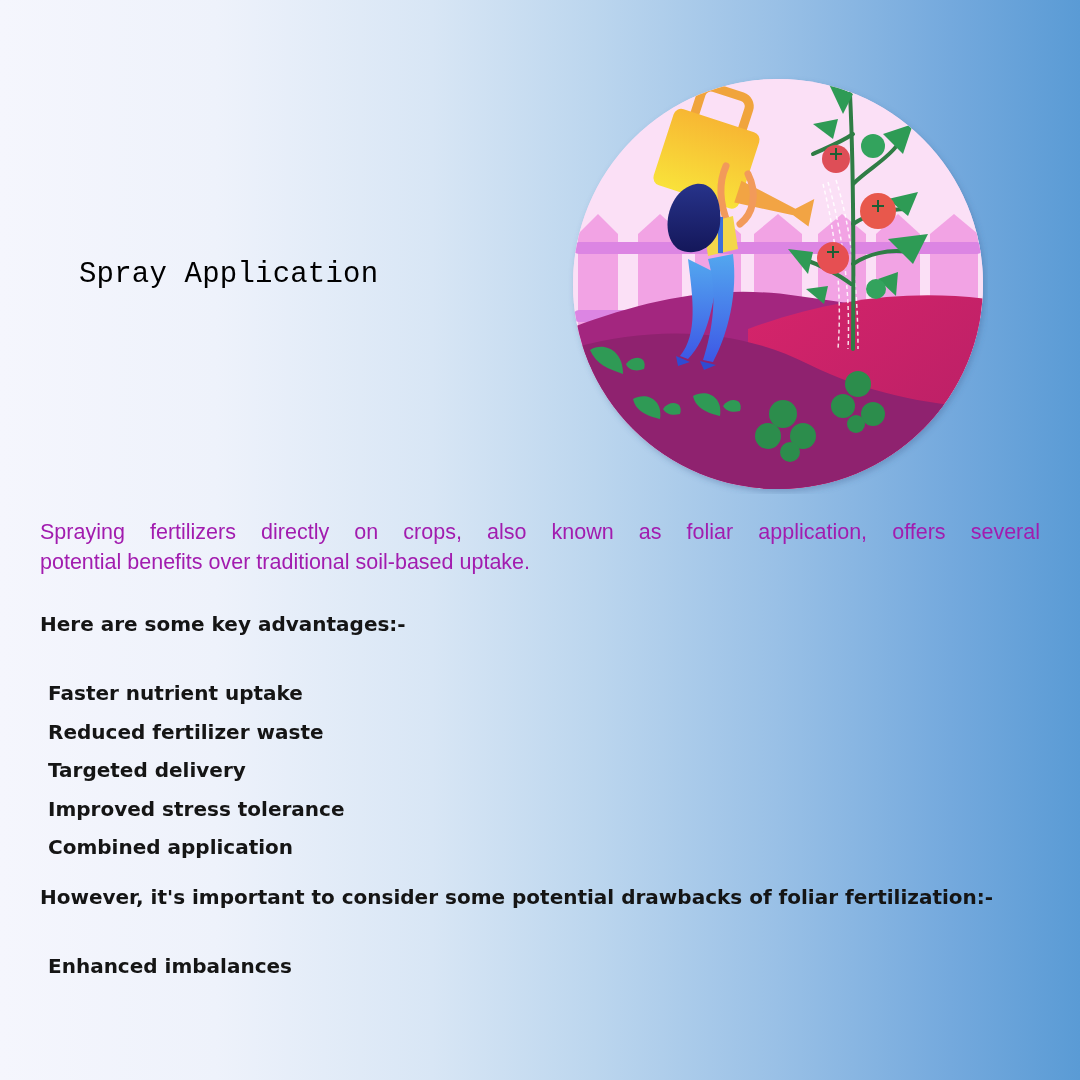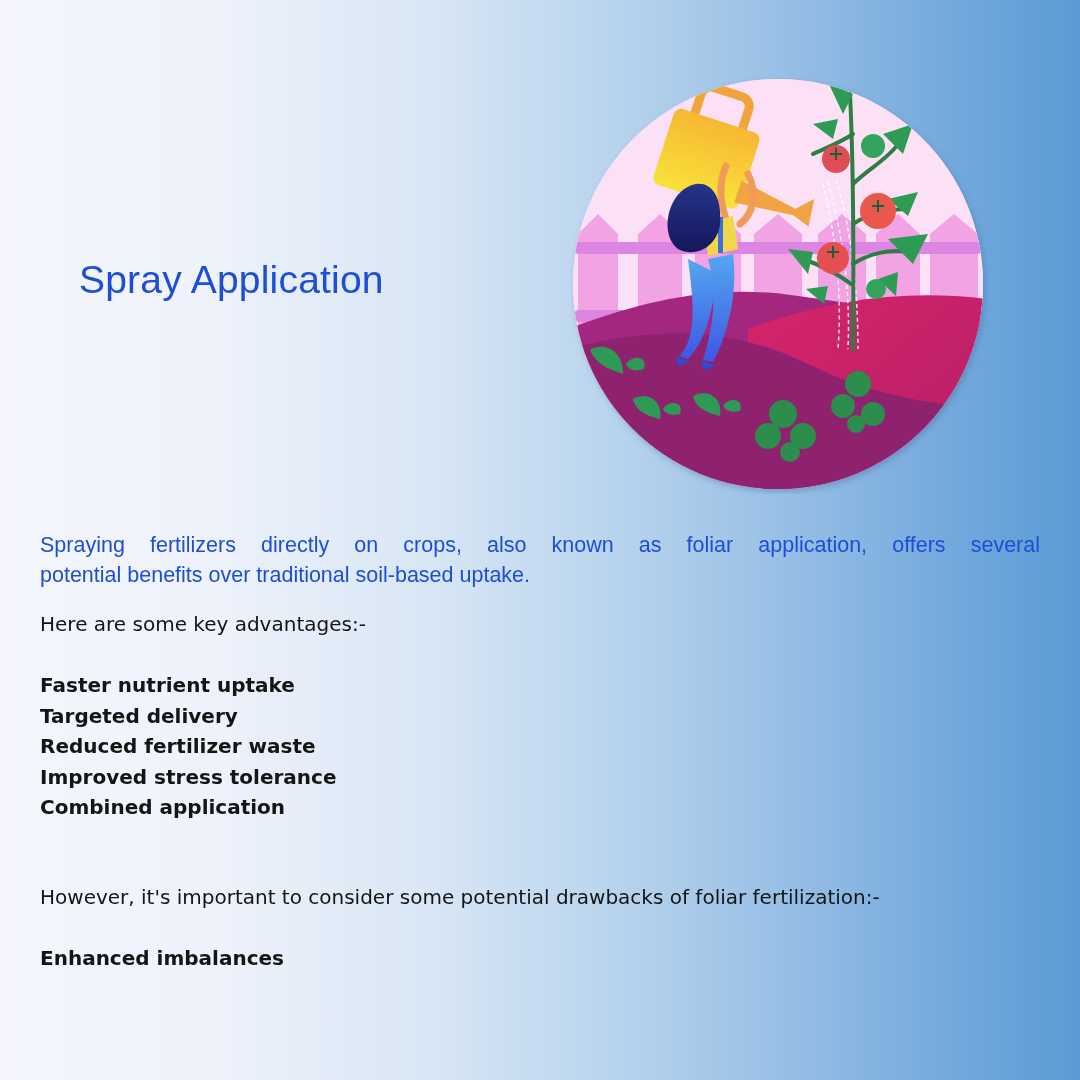--- a/index.html
+++ b/index.html
@@ -4,41 +4,41 @@
 <style>
   html, body { margin:0; padding:0; }
   body {
     width:1080px; height:1080px; overflow:hidden; position:relative;
     background: linear-gradient(90deg, #f5f6fd 0%, #eef2fb 20%, #d8e6f5 40%, #bcd6ee 55%, #99c0e6 72%, #74a9dd 88%, #5a9bd5 100%);
     font-family: "Liberation Sans", sans-serif;
     color:#111;
   }
   .title {
     position:absolute; left:79px; top:258px;
-    font-family: Liberation Sans, sans-serif;
-    font-size:39px; color:#1d4ed8; letter-spacing:0.2px;
+    font-family: Liberation Mono, monospace;
+    font-size:29px; color:#000000; letter-spacing:0.2px;
   }
   .illus {
     position:absolute; left:568px; top:74px; width:420px; height:420px;
   }
   .intro {
-    position:absolute; left:40px; top:530px; width:1000px;
+    position:absolute; left:40px; top:517px; width:1000px;
     font-family: "Liberation Sans", sans-serif;
-    font-size:21.5px; line-height:30px; color:#1d4ed8;
+    font-size:21.5px; line-height:30px; color:#a21caf;
     text-align:justify;
   }
   .intro .l1 { display:block; text-align:justify; text-align-last:justify; }
   .block {
     position:absolute; left:40px;
     font-family: "DejaVu Sans", sans-serif;
     font-weight:bold; font-size:20px; line-height:30.5px; color:#151515;
   }
-  .heading { font-weight:normal; }
+  .heading { font-weight:bold; }
   .list { list-style:none; margin:0; padding:0; }
-  .list li { margin:0; padding:0; }
+  .list li { margin:8px; padding:0; }
 </style>
 </head>
 <body>
 
 <div>
 
   <div class="title">Spray Application</div>
 
   <div class="illus">
     <svg width="420" height="420" viewBox="0 0 420 420">
@@ -166,22 +166,22 @@
   <div class="intro">
     <span class="l1">Spraying fertilizers directly on crops, also known as foliar application, offers several</span>
     <span>potential benefits over traditional soil-based uptake.</span>
   </div>
 
   <div class="block" style="top:609px;">
     <div class="heading">Here are some key advantages:-</div>
     <div style="height:30.5px;"></div>
     <ul class="list">
       <li>Faster nutrient uptake</li>
+      <li>Reduced fertilizer waste</li>
       <li>Targeted delivery</li>
-      <li>Reduced fertilizer waste</li>
       <li>Improved stress tolerance</li>
       <li>Combined application</li>
     </ul>
   </div>
 
   <div class="block" style="top:882px;">
     <div class="heading">However, it's important to consider some potential drawbacks of foliar fertilization:-</div>
     <div style="height:30.5px;"></div>
     <ul class="list">
       <li>Enhanced imbalances</li>

